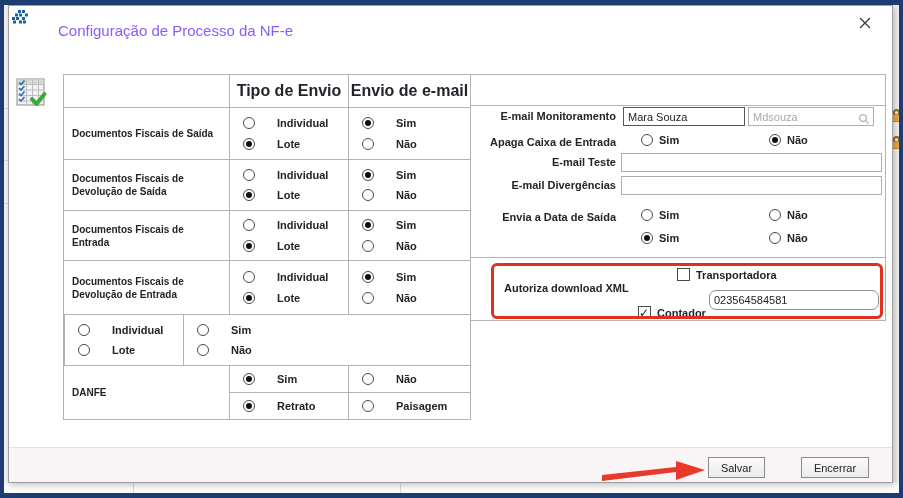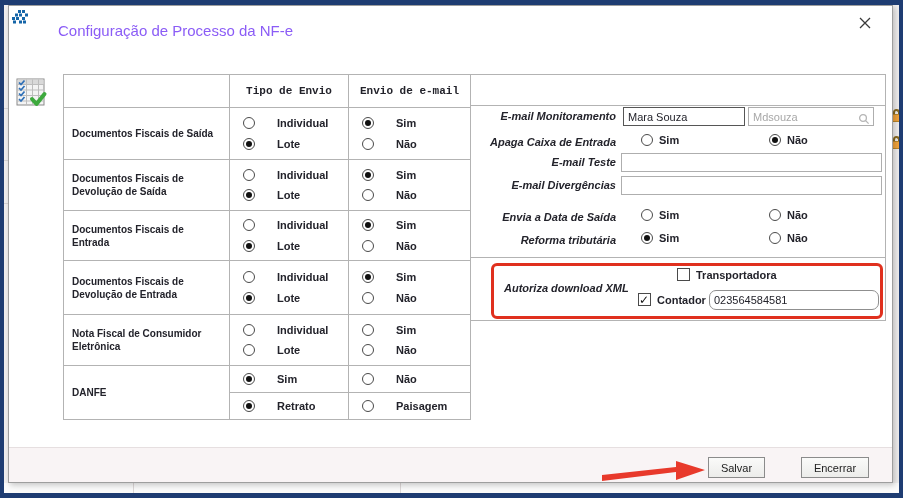--- a/index.html
+++ b/index.html
@@ -31,41 +31,41 @@
   .app-icon { position:absolute; left:2px; top:3px; width:18px; height:18px; }
   .task-icon { position:absolute; left:4px; top:70px; width:36px; height:36px; }
 
   
   .cfg-table { position:absolute; left:54px; top:68px; width:408px; border:1px solid #b3b3b3; background:#fff; }
   .t-row { display:flex; border-top:1px solid #b3b3b3; }
   .t-row.header { border-top:none; height:32px; }
   .c1 { width:165px; display:flex; align-items:center; padding:2px 8px; font-size:10px; font-weight:600; line-height:1.3; }
   .c2 { width:119px; border-left:1px solid #b3b3b3; display:flex; flex-direction:column; justify-content:space-evenly; padding-left:13px; }
   .c3 { width:122px; border-left:1px solid #b3b3b3; display:flex; flex-direction:column; justify-content:space-evenly; padding-left:13px; }
-  .hcell { justify-content:center; align-items:center; padding-left:0; flex-direction:row; font-size:11px; font-weight:600;font-family:Liberation Mono, monospace; }
+  .hcell { justify-content:center; align-items:center; padding-left:0; flex-direction:row; font-size:16px; font-weight:600; }
   .h52{height:52px}.h51{height:51px}.h50{height:50px}.h54{height:54px}
   .opt-line { display:flex; align-items:center; gap:22px; font-size:11px; font-weight:600; }
   .danfe-right { display:flex; flex-direction:column; flex:1; }
   .danfe-sub { display:flex; height:27px; }
   .danfe-sub + .danfe-sub { border-top:1px solid #b3b3b3; }
   .danfe-sub .c2,.danfe-sub .c3 { justify-content:center; }
 
   
   .radio { width:12px; height:12px; min-width:12px; border:1px solid #4a4a4a; border-radius:50%; background:#fff; position:relative; }
   .radio.on::after { content:""; position:absolute; left:2px; top:2px; width:6px; height:6px; border-radius:50%; background:#111; }
   .cb { width:13px; height:13px; min-width:13px; border:1px solid #4a4a4a; background:#fff; position:relative; font-size:0; }
   .cb.on::after { content:"\2713"; position:absolute; left:0px; top:-1px; font-size:12px; font-weight:700; color:#111; }
 
   
   .rp-box { position:absolute; background:#fff; border-right:1px solid #b3b3b3; }
   .rp-head { left:462px; top:68px; width:415px; height:32px; border-top:1px solid #b3b3b3; border-bottom:1px solid #b3b3b3; }
   .rp-s1 { left:462px; top:100px; width:415px; height:152px; border-bottom:1px solid #b3b3b3; }
   .rp-s2 { left:462px; top:252px; width:415px; height:63px; border-bottom:1px solid #b3b3b3; }
 
-  .lbl { position:absolute; font-size:11px; font-weight:600; text-align:right; white-space:nowrap;font-style:italic; }
+  .lbl { position:absolute; font-size:11px; font-weight:600; text-align:right; white-space:nowrap; }
   .opt { position:absolute; display:flex; align-items:center; gap:6px; font-size:11px; font-weight:600; }
   .tin { position:absolute; border:1px solid #aeaeae; background:#fff; font-family:inherit; font-size:11px; padding:1px 4px; color:#23232b; outline:none; }
   .tin.focused { border-color:#565656; }
   .tin.lookup { color:#a8a8a8; padding-right:18px; }
   .search-glyph { position:absolute; pointer-events:none; }
 
   
   .hl-red { position:absolute; left:482px; top:257px; width:392px; height:56px; border:3px solid #e0301e; border-radius:6px; z-index:20; pointer-events:none; }
 
   
@@ -239,21 +239,20 @@
             <span>Sim</span>
           </div>
         <div class="opt-line">
             <span class="radio"></span>
             <span>Não</span>
           </div>
       </div>
     </div>
 
     <div class="t-row h51">
-      <div class="c1">Nota Fiscal de Consumidor Eletrônica</div>
       <div class="c2">
         <div class="opt-line">
             <span class="radio"></span>
             <span>Individual</span>
           </div>
         <div class="opt-line">
             <span class="radio"></span>
             <span>Lote</span>
           </div>
       </div>
@@ -337,37 +336,36 @@
   <div class="lbl" style="left:452px; top:205px; width:155px;">Envia a Data de Saída</div>
   <div class="opt" style="left:632px; top:203px;">
       <span class="radio"></span>
       <span>Sim</span>
     </div>
   <div class="opt" style="left:760px; top:203px;">
       <span class="radio"></span>
       <span>Não</span>
     </div>
 
-  <div class="lbl" style="left:452px; top:228px; width:155px;">Reforma tributária</div>
   <div class="opt" style="left:632px; top:226px;">
       <span class="radio on"></span>
       <span>Sim</span>
     </div>
   <div class="opt" style="left:760px; top:226px;">
       <span class="radio"></span>
       <span>Não</span>
     </div>
 
   <div class="hl-red"></div>
   <div class="lbl" style="left:495px; top:276px; width:135px; text-align:left;">Autoriza download XML</div>
   <div class="opt" style="left:660px; top:262px;padding-left:8px;">
       <span class="cb"></span>
       <span>Transportadora</span>
     </div>
-  <div class="opt" style="left:629px; top:287px;">
+  <div class="opt" style="left:629px; top:300px;">
       <span class="cb on"></span>
       <span>Contador</span>
     </div>
   <input class="tin" style="left: 700px; top: 284px; width: 170px; height: 20px; border-color: rgb(143, 143, 143); border-radius: 7px;" value="023564584581">
 
   <div class="dlg-footer"></div>
   <button class="btn btn-salvar">Salvar</button>
   <button class="btn btn-encerrar">Encerrar</button>
   <span class="arrow-annot">
     <svg width="106" height="26" viewBox="0 0 106 26">

